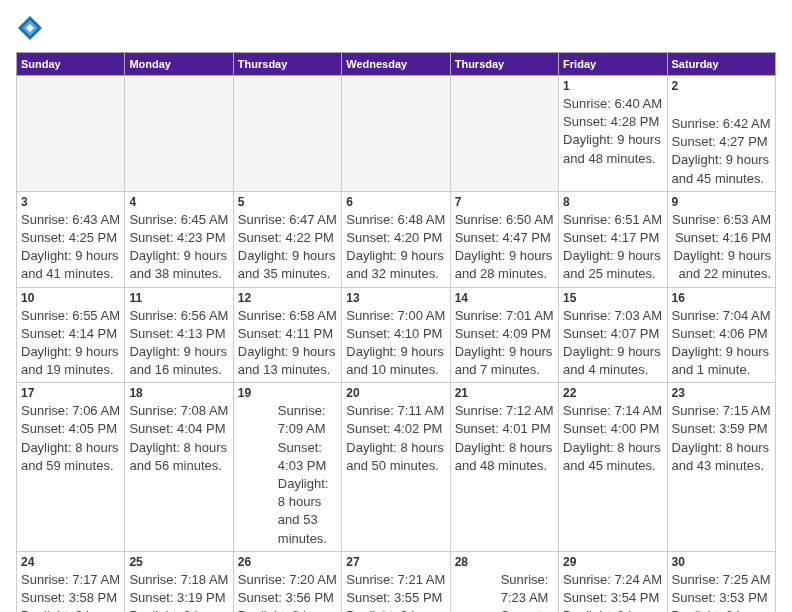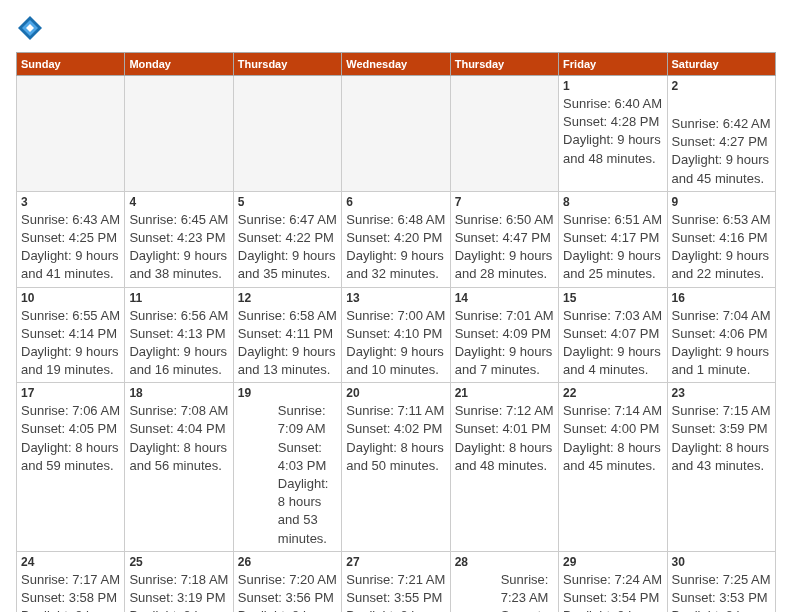--- a/index.html
+++ b/index.html
@@ -52,21 +52,21 @@
     .subtitle {
       font-size: 14px;
       color: #555;
     }
     .calendar {
       width: 100%;
       border-collapse: collapse;
       table-layout: fixed;
     }
     .calendar th {
-      background: #c2410c;
+      background: #4c1d95;
       color: #fff;
       font-size: 11px;
       font-weight: bold;
       padding: 5px 4px;
       text-align: left;
       border: 1px solid #aaa;
     }
     .calendar td {
       border: 1px solid #ccc;
       vertical-align: top;
@@ -185,21 +185,21 @@
           </td>
           <td>
             <span class="day-number">8</span>
             <div class="day-info" style="white-space: pre-line;">Sunrise: 6:51 AM
 Sunset: 4:17 PM
 Daylight: 9 hours
 and 25 minutes.</div>
           </td>
           <td>
             <span class="day-number">9</span>
-            <div class="day-info" style="white-space: pre-line;">Sunrise: 6:53 AM
+            <div class="day-info" style="white-space: pre-line; text-align: right;">Sunrise: 6:53 AM
 Sunset: 4:16 PM
 Daylight: 9 hours
 and 22 minutes.</div>
           </td>
         </tr>
         <tr>
           <td>
             <span class="day-number">10</span>
             <div class="day-info" style="white-space: pre-line;">Sunrise: 6:55 AM
 Sunset: 4:14 PM

